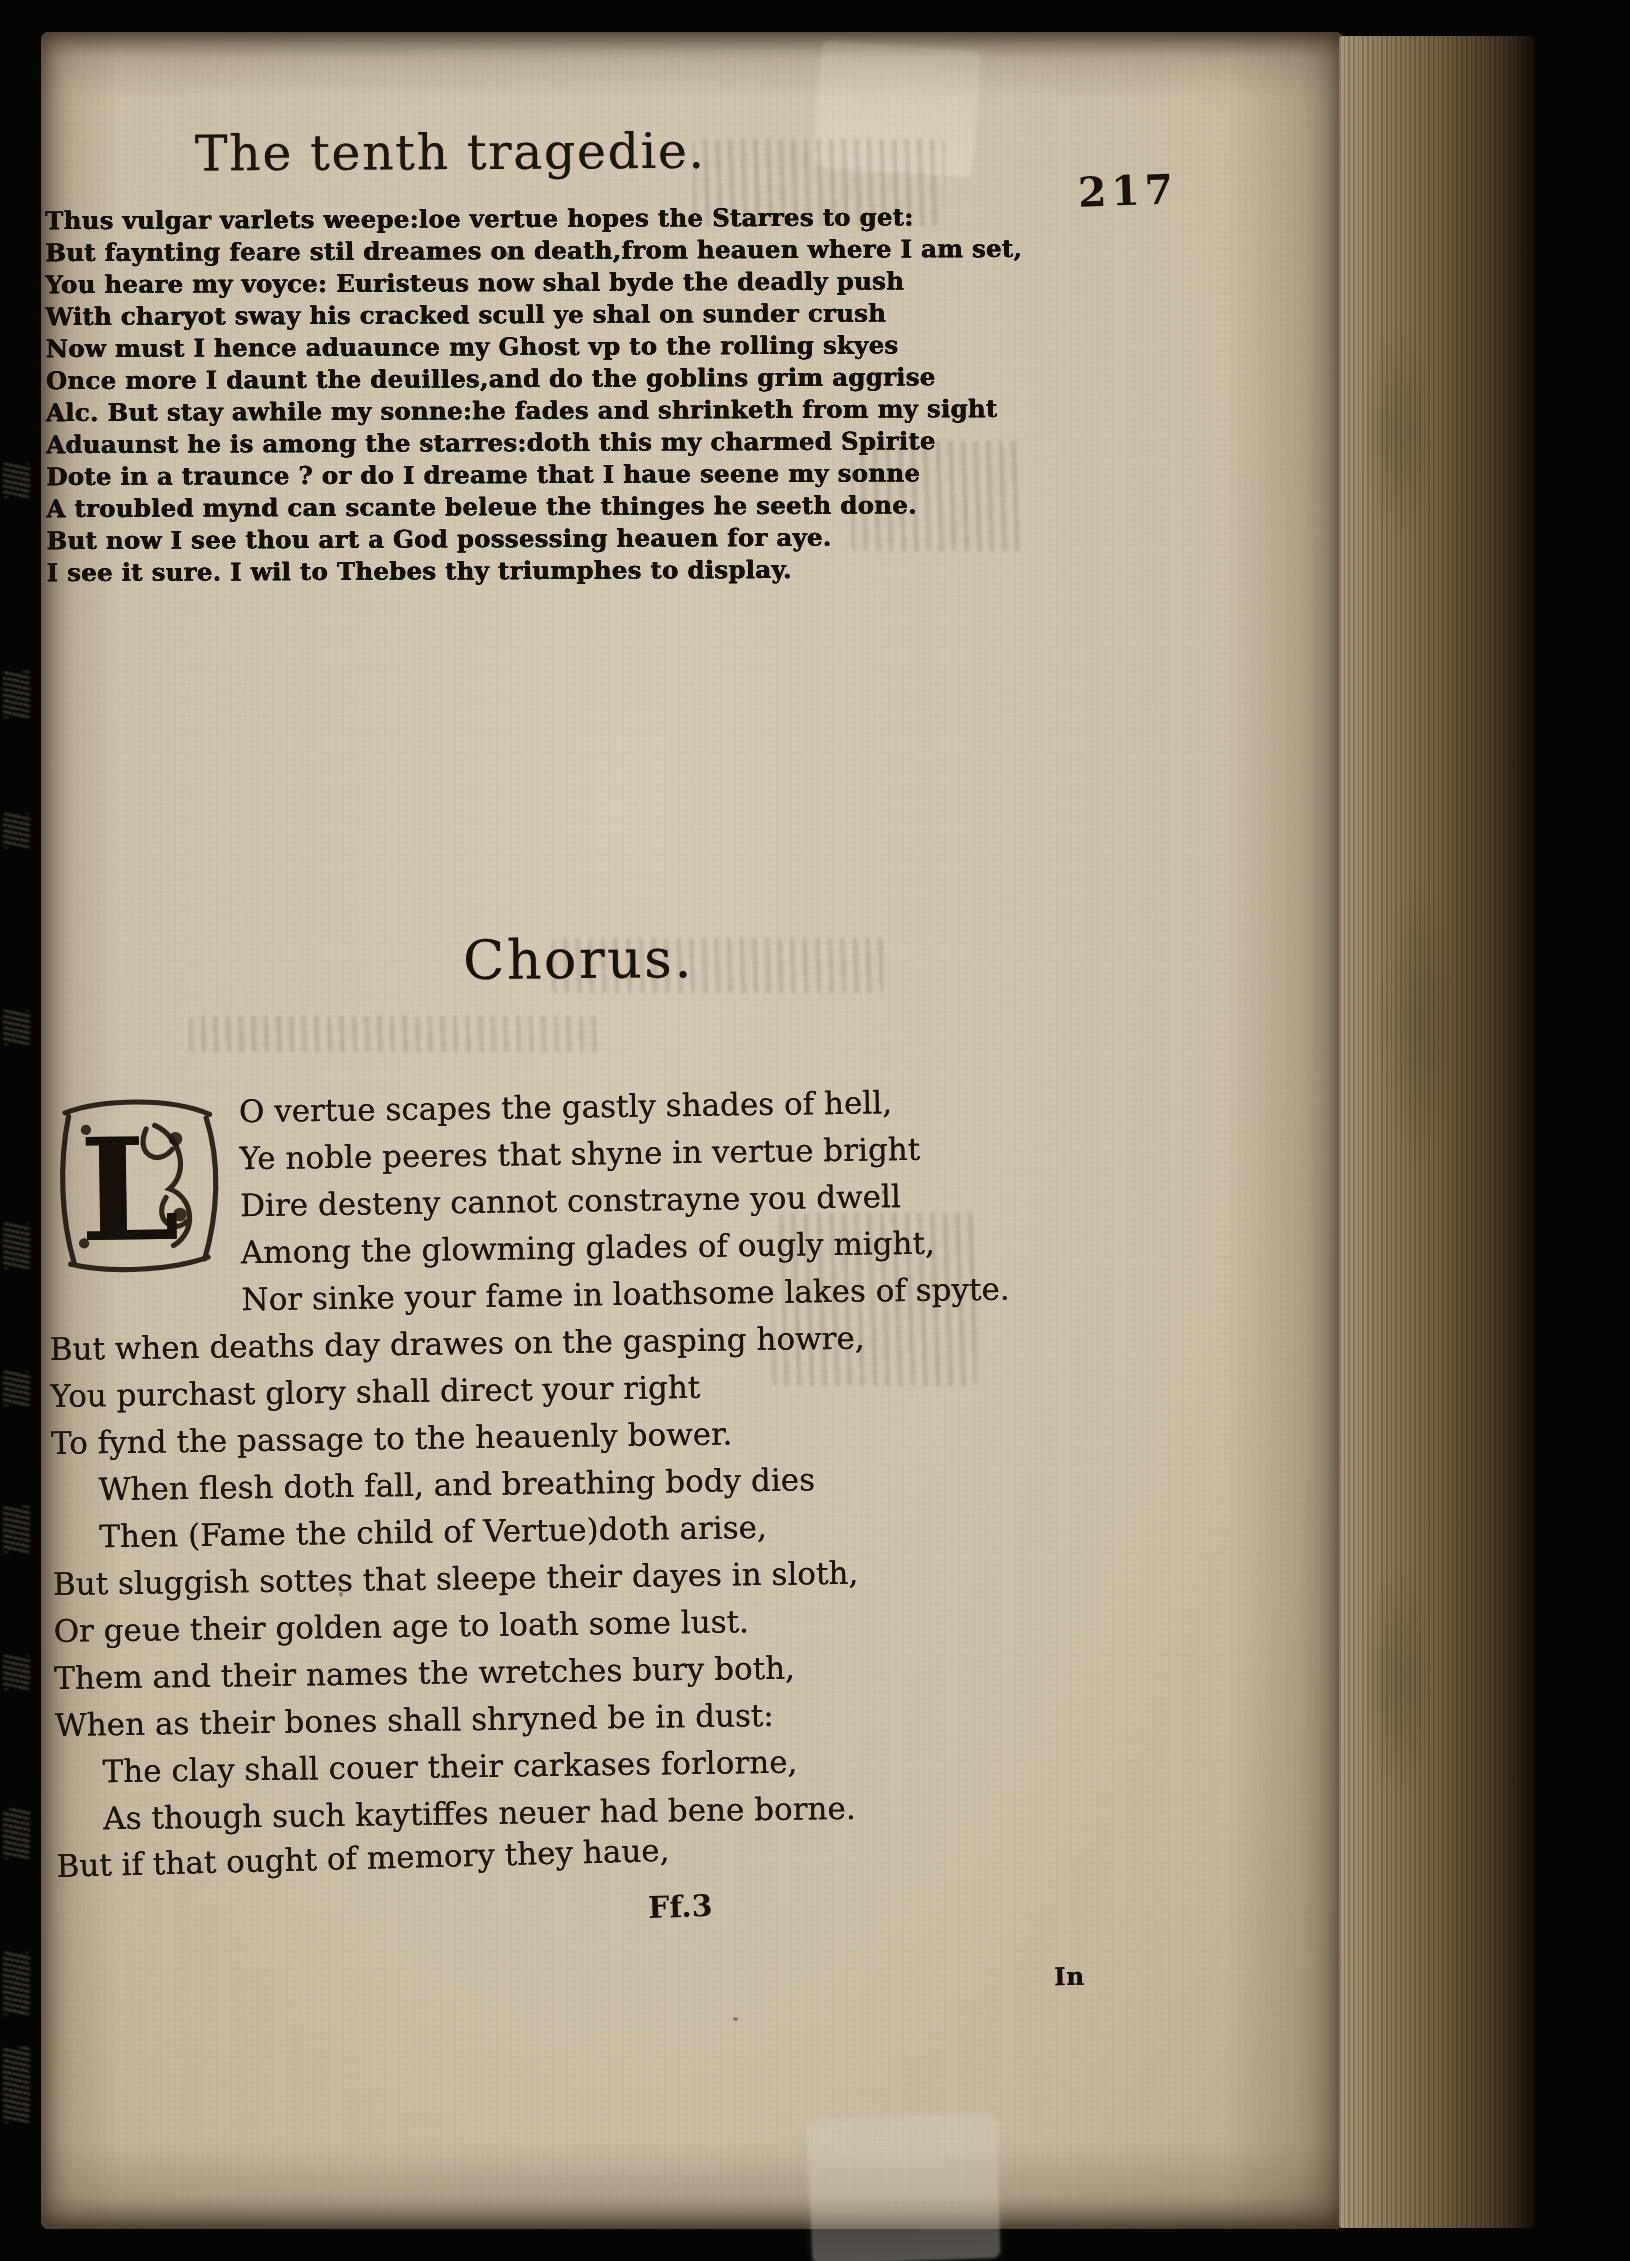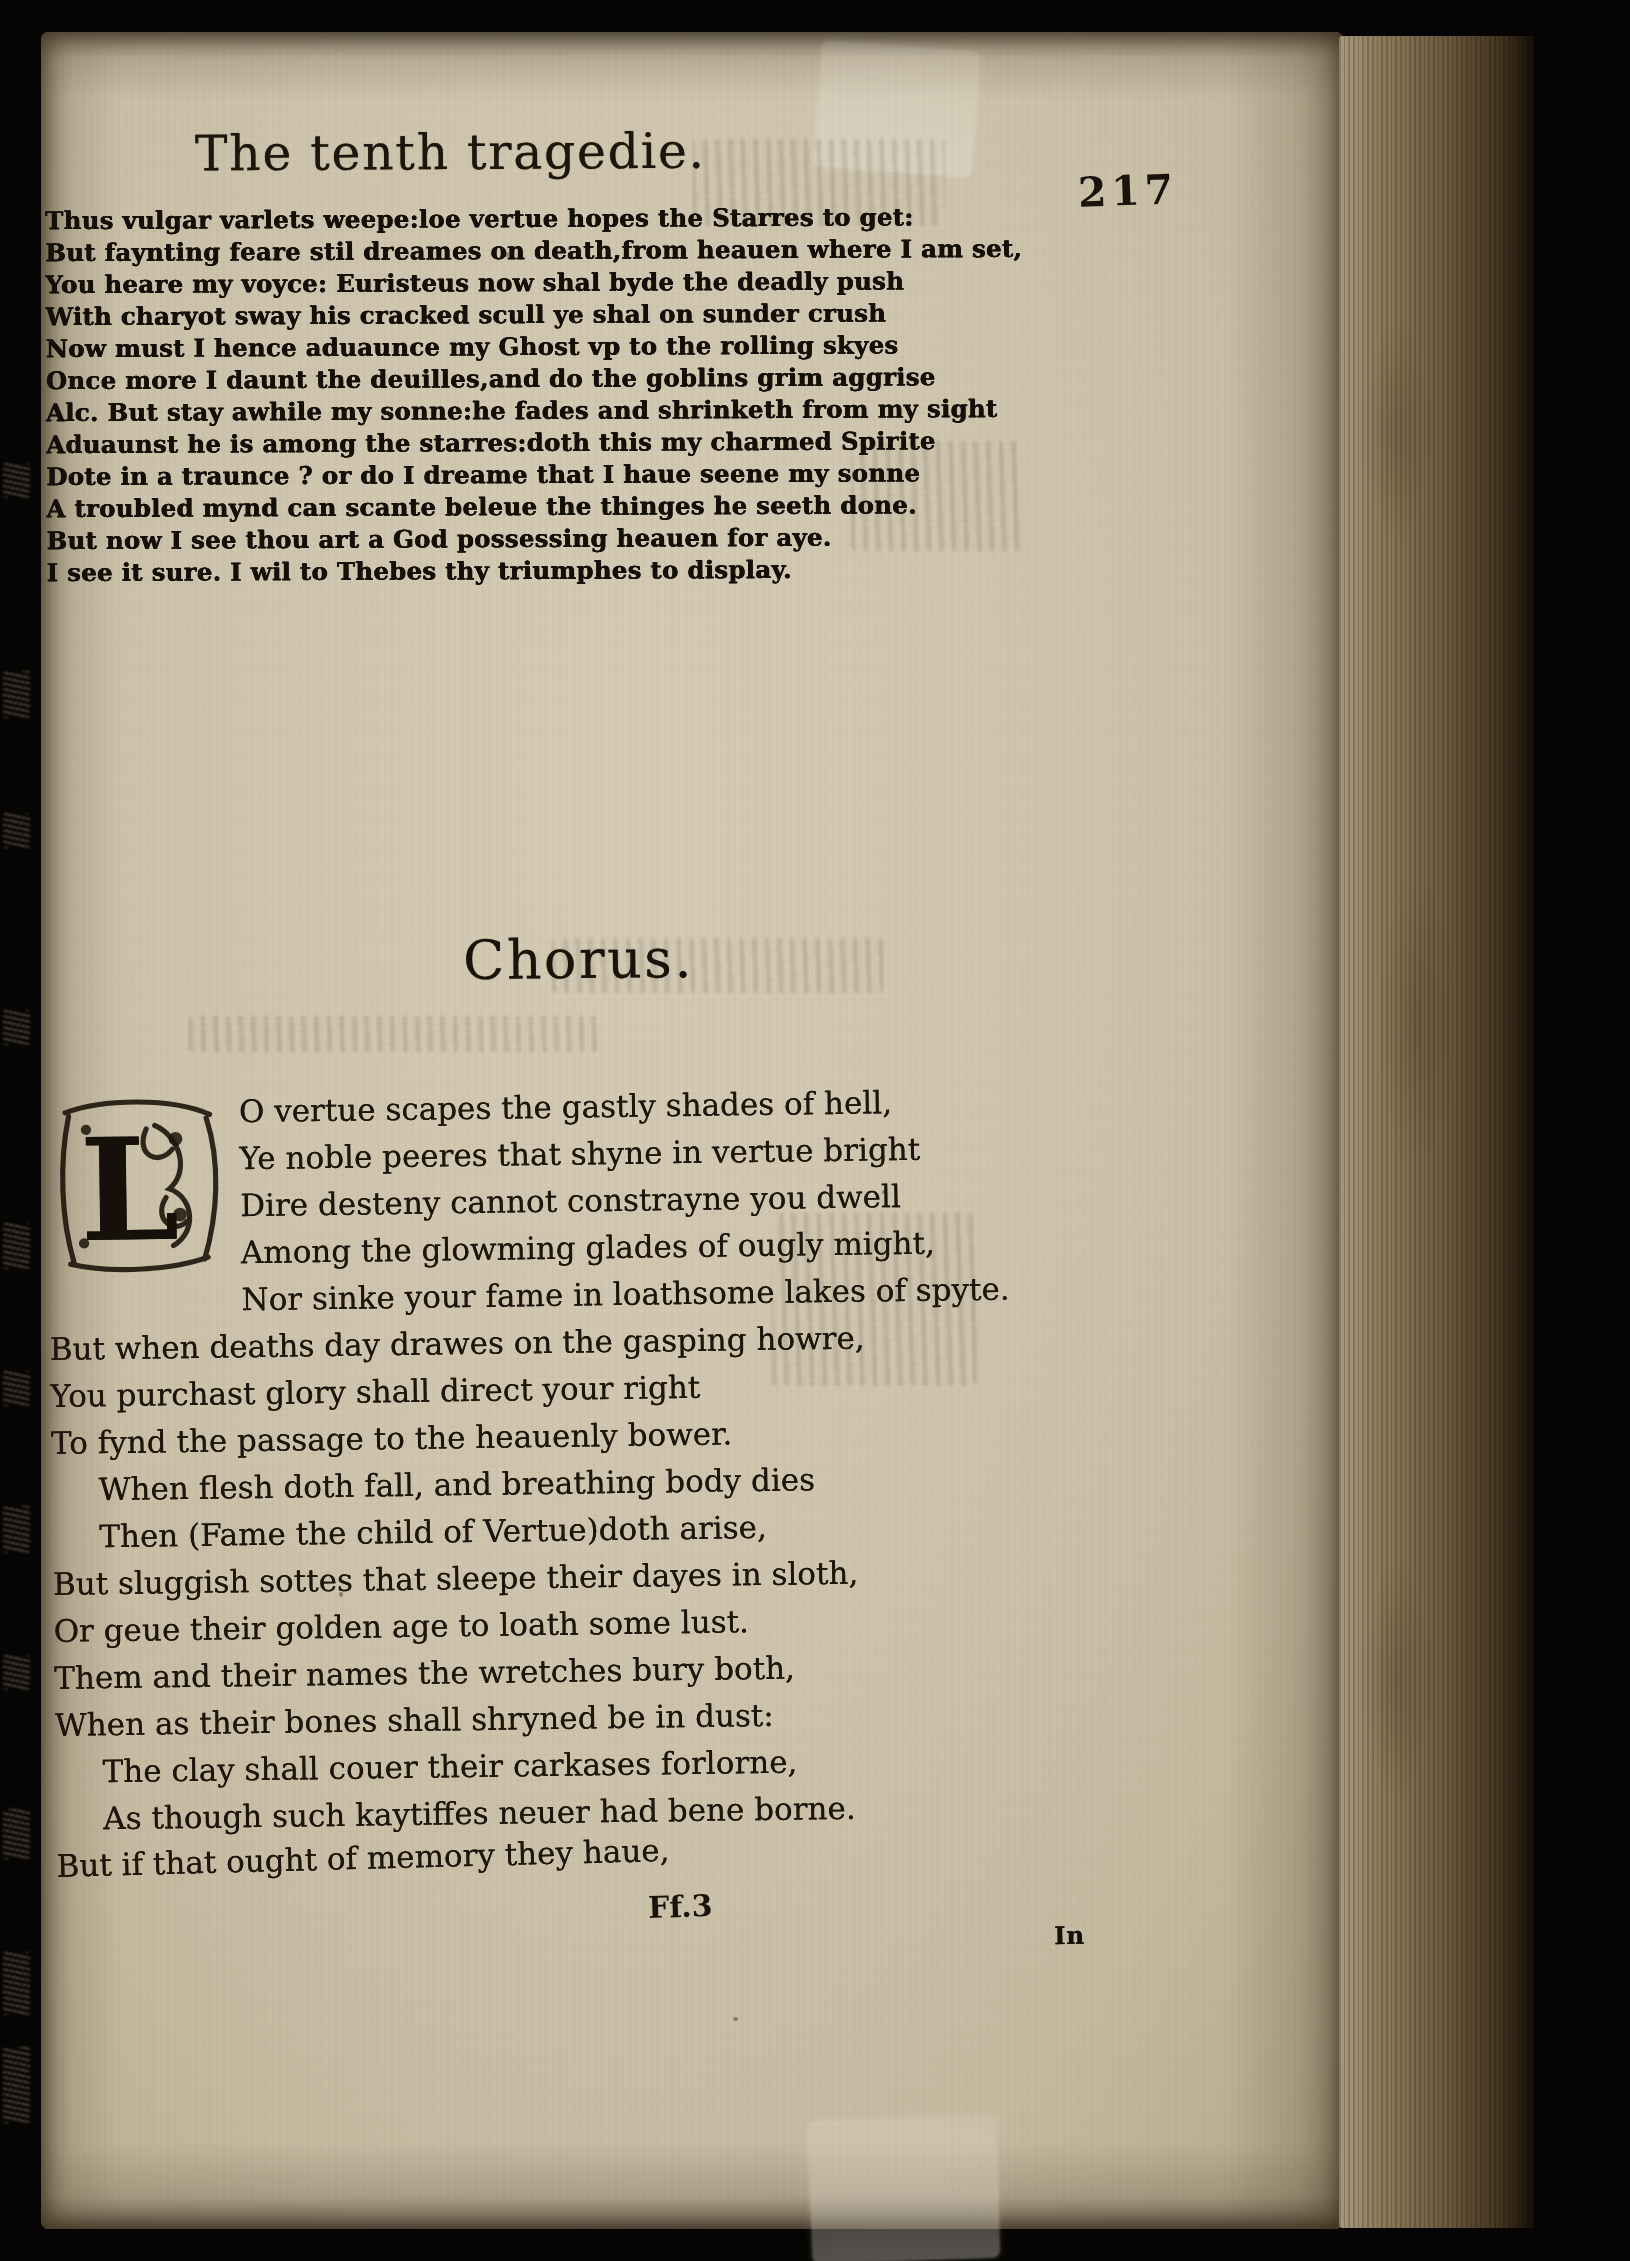--- a/index.html
+++ b/index.html
@@ -96,21 +96,21 @@
   }
   .drop-cap svg{position:absolute;inset:0;}
   .poem-line{white-space:nowrap;}
   .poem-line.indent{margin-left:47px;}
   .poem-line.last{transform:rotate(-0.7deg);transform-origin:0 100%;}
   .signature{
     position:absolute;left:648px;top:1889px;font-size:30px;font-weight:bold;color:#1a130b;
     transform:rotate(-2deg);
   }
   .catchword{
-    position:absolute;left:1054px;top:1921px;font-size:24.4px;font-weight:bold;color:#141008;
+    position:absolute;left:1054px;top:1962px;font-size:24.4px;font-weight:bold;color:#141008;
     letter-spacing:0.8px;transform:rotate(-1deg);
     text-shadow:0.3px 0 0 #141008;
   }
   .speck{position:absolute;border-radius:50%;background:#4a3c26;opacity:.5;}
 </style>
 </head>
 <body>
 
 <div class="scan">
 

